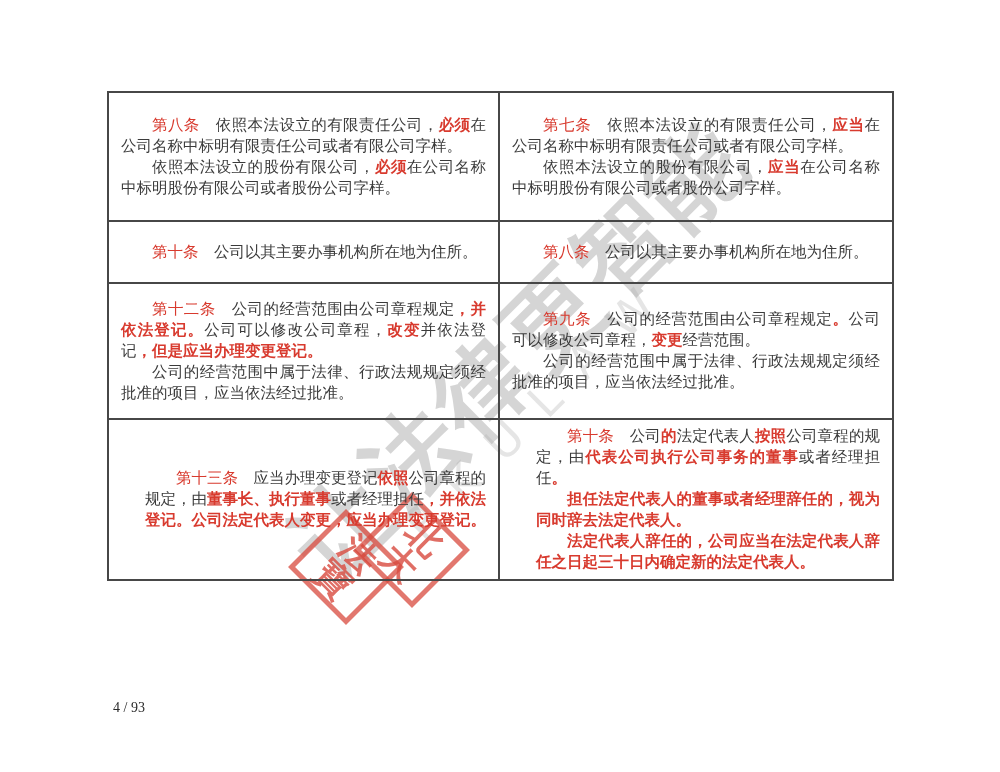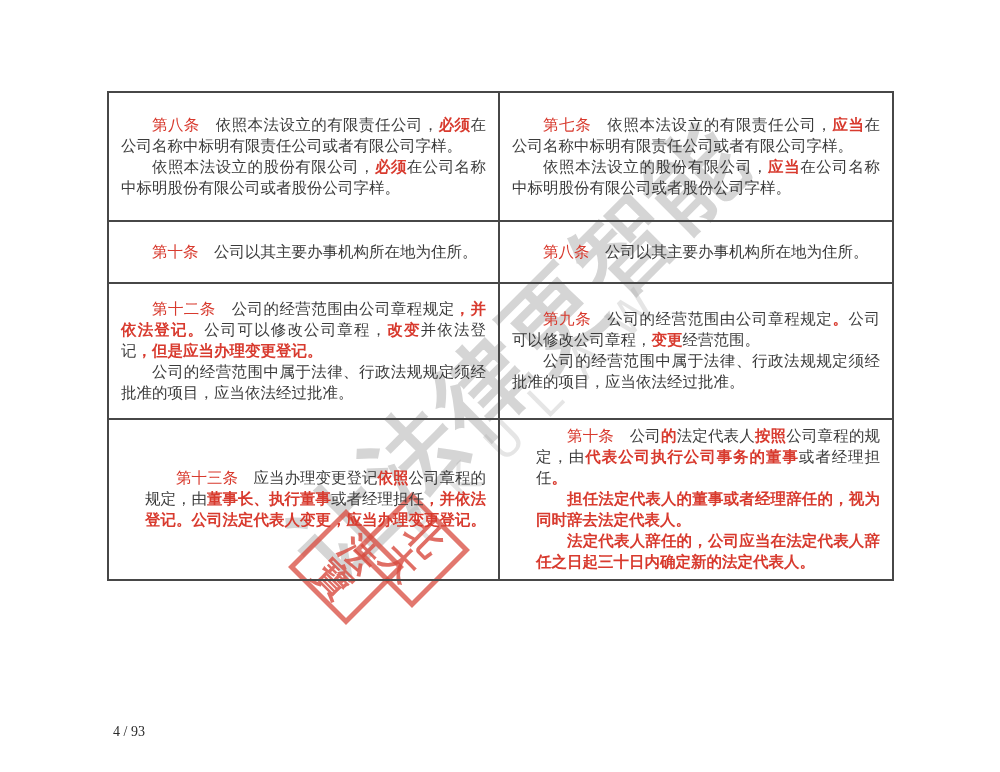--- a/index.html
+++ b/index.html
@@ -87,21 +87,21 @@
   table.cmp p {
     margin: 0;
     text-indent: 2em;
   }
   .run-red { color: #d83a2e; }
   .run-bold { font-weight: bold; }
   
   .page-number {
     position: absolute;
     left: 113px;
-    top: 724px;
+    top: 700px;
     z-index: 2;
     font-family: "Liberation Serif", serif;
     font-size: 14px;
     color: #2a2a2a;
   }
 </style>
 </head>
 <body>
 
 <div class="page">

